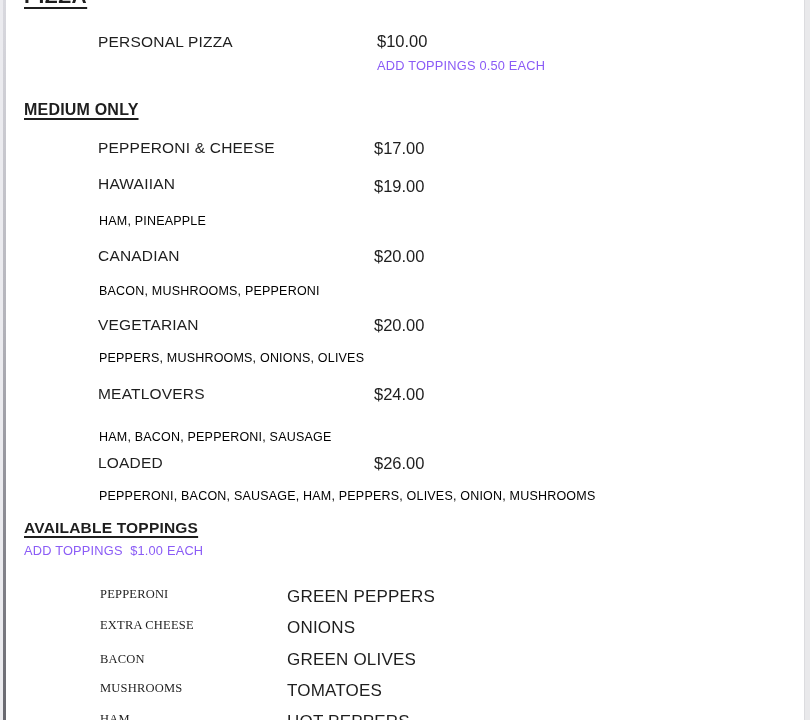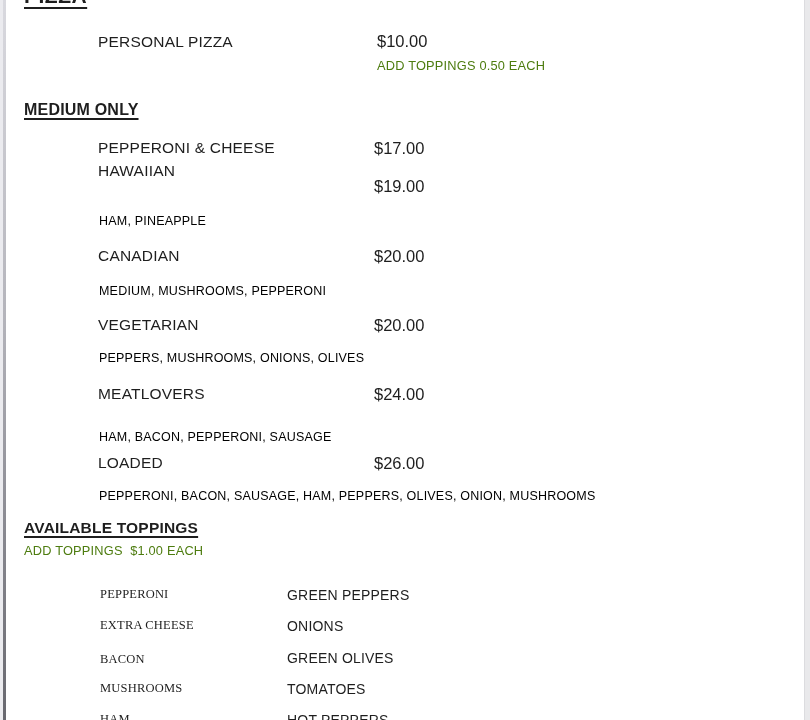--- a/index.html
+++ b/index.html
@@ -54,33 +54,33 @@
     font-size: 16.5px;
   }
   .item-desc {
     left: 99px;
     font-size: 12.5px;
     color: #000000;
     letter-spacing: 0.2px;
   }
   .note {
     font-size: 12.8px;
-    color: #4d7c0f;
+    color: #8b5cf6;
     white-space: pre;
     letter-spacing: 0.2px;
   }
   .topping-left {
     left: 100px;
     font-size: 12.5px;
     letter-spacing: 0.2px;
     font-family: Liberation Serif, serif;
   }
   .topping-right {
     left: 287px;
-    font-size: 14px;
+    font-size: 17px;
     letter-spacing: 0.2px;
   }
   .edge-left-strip {
     position: absolute;
     left: 0; top: 0;
     width: 3px; height: 720px;
     background: #ebebef;
   }
   .edge-left-line {
     position: absolute;
@@ -105,27 +105,27 @@
 
   <div class="t item-name" style="top:33px">PERSONAL PIZZA</div>
   <div class="t item-price" style="top:32px; left:377px">$10.00</div>
   <div class="t note" style="top:59px; left:377px">ADD TOPPINGS 0.50 EACH</div>
 
   <div class="t center heading" style="top:101px">MEDIUM ONLY</div>
 
   <div class="t item-name" style="top:139px">PEPPERONI &amp; CHEESE</div>
   <div class="t item-price" style="top:139px">$17.00</div>
 
-  <div class="t item-name" style="top:162px">HAWAIIAN</div>
+  <div class="t item-name" style="top:175px">HAWAIIAN</div>
   <div class="t item-price" style="top:177px">$19.00</div>
   <div class="t item-desc" style="top:214px">HAM, PINEAPPLE</div>
 
   <div class="t item-name" style="top:247px">CANADIAN</div>
   <div class="t item-price" style="top:247px">$20.00</div>
-  <div class="t item-desc" style="top:284px">MEDIUM, MUSHROOMS, PEPPERONI</div>
+  <div class="t item-desc" style="top:284px">BACON, MUSHROOMS, PEPPERONI</div>
 
   <div class="t item-name" style="top:316px">VEGETARIAN</div>
   <div class="t item-price" style="top:316px">$20.00</div>
   <div class="t item-desc" style="top:351px">PEPPERS, MUSHROOMS, ONIONS, OLIVES</div>
 
   <div class="t item-name" style="top:385px">MEATLOVERS</div>
   <div class="t item-price" style="top:385px">$24.00</div>
   <div class="t item-desc" style="top:430px">HAM, BACON, PEPPERONI, SAUSAGE</div>
 
   <div class="t item-name" style="top:454px">LOADED</div>

